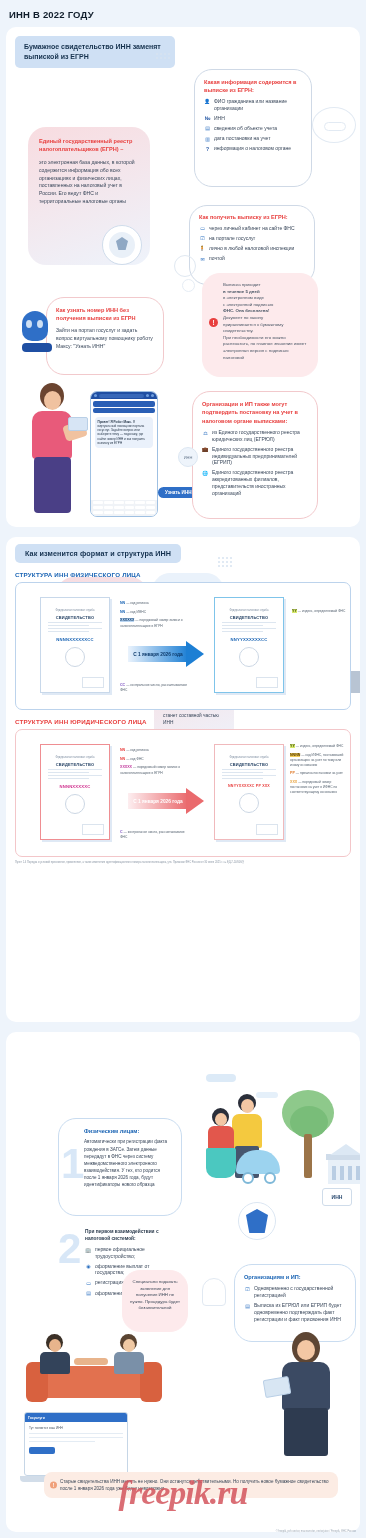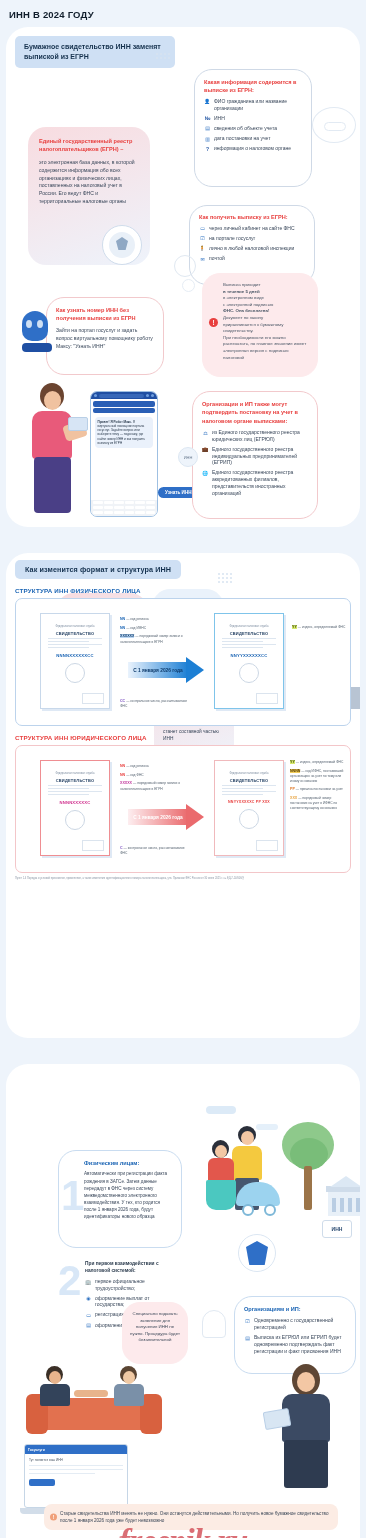--- a/index.html
+++ b/index.html
@@ -9,21 +9,21 @@
     background:#eef4fb;
     font-family:"Liberation Sans","DejaVu Sans",sans-serif;
     color:#2b3a4a;
     position:relative;
     overflow-x:hidden;
   }
   .page { width:366px; position:relative; padding:0 0 4px 0; }
 
   
   .card {
-    background:#fff; border-radius:22px; margin:0 6px 26px 6px; position:relative; overflow:hidden;
+    background:#fff; border-radius:10px; margin:0 6px 10px 6px; position:relative; overflow:hidden;
   }
   .sec-title {
     display:inline-block; background:#cfe0f4; color:#14314f;
     font-size:7.2px; font-weight:bold; letter-spacing:.1px;
     padding:5px 10px; border-radius:5px; margin:7px 0 0 9px;
   }
   .hdr-main {
     font-size:9.5px; font-weight:bold; color:#111e2c; letter-spacing:.2px;
     padding:9px 0 7px 9px;
   }
@@ -150,21 +150,21 @@
   .credits { position:absolute; right:10px; bottom:12px; text-align:right; font-size:2.6px; color:#9aa6b3; line-height:1.5; }
 
   .dots { position:absolute; display:grid; gap:2px; }
   .dots i { width:2px; height:2px; border-radius:50%; background:#d7e3f1; display:block; }
 </style>
 </head>
 <body>
 
 <div class="page">
 
-  <div class="hdr-main">ИНН В 2024 ГОДУ</div>
+  <div class="hdr-main">ИНН В 2022 ГОДУ</div>
 
   <div class="card" id="sec1">
 
     <div class="banner" style="left:9px; top:9px; width:160px;">Бумажное свидетельство ИНН заменят выпиской из ЕГРН</div>
 
     <div class="fig circle" style="right:4px; top:80px; width:44px; height:36px; border:1.2px solid #e2eaf3; border-radius:50%;">
       <div style="position:absolute;left:11px;top:14px;width:22px;height:9px;border:1.1px solid #e2eaf3;border-radius:5px;"></div>
     </div>
     <div class="dots" style="left:150px; top:26px; grid-template-columns:repeat(4,2px);">
       <i></i>

